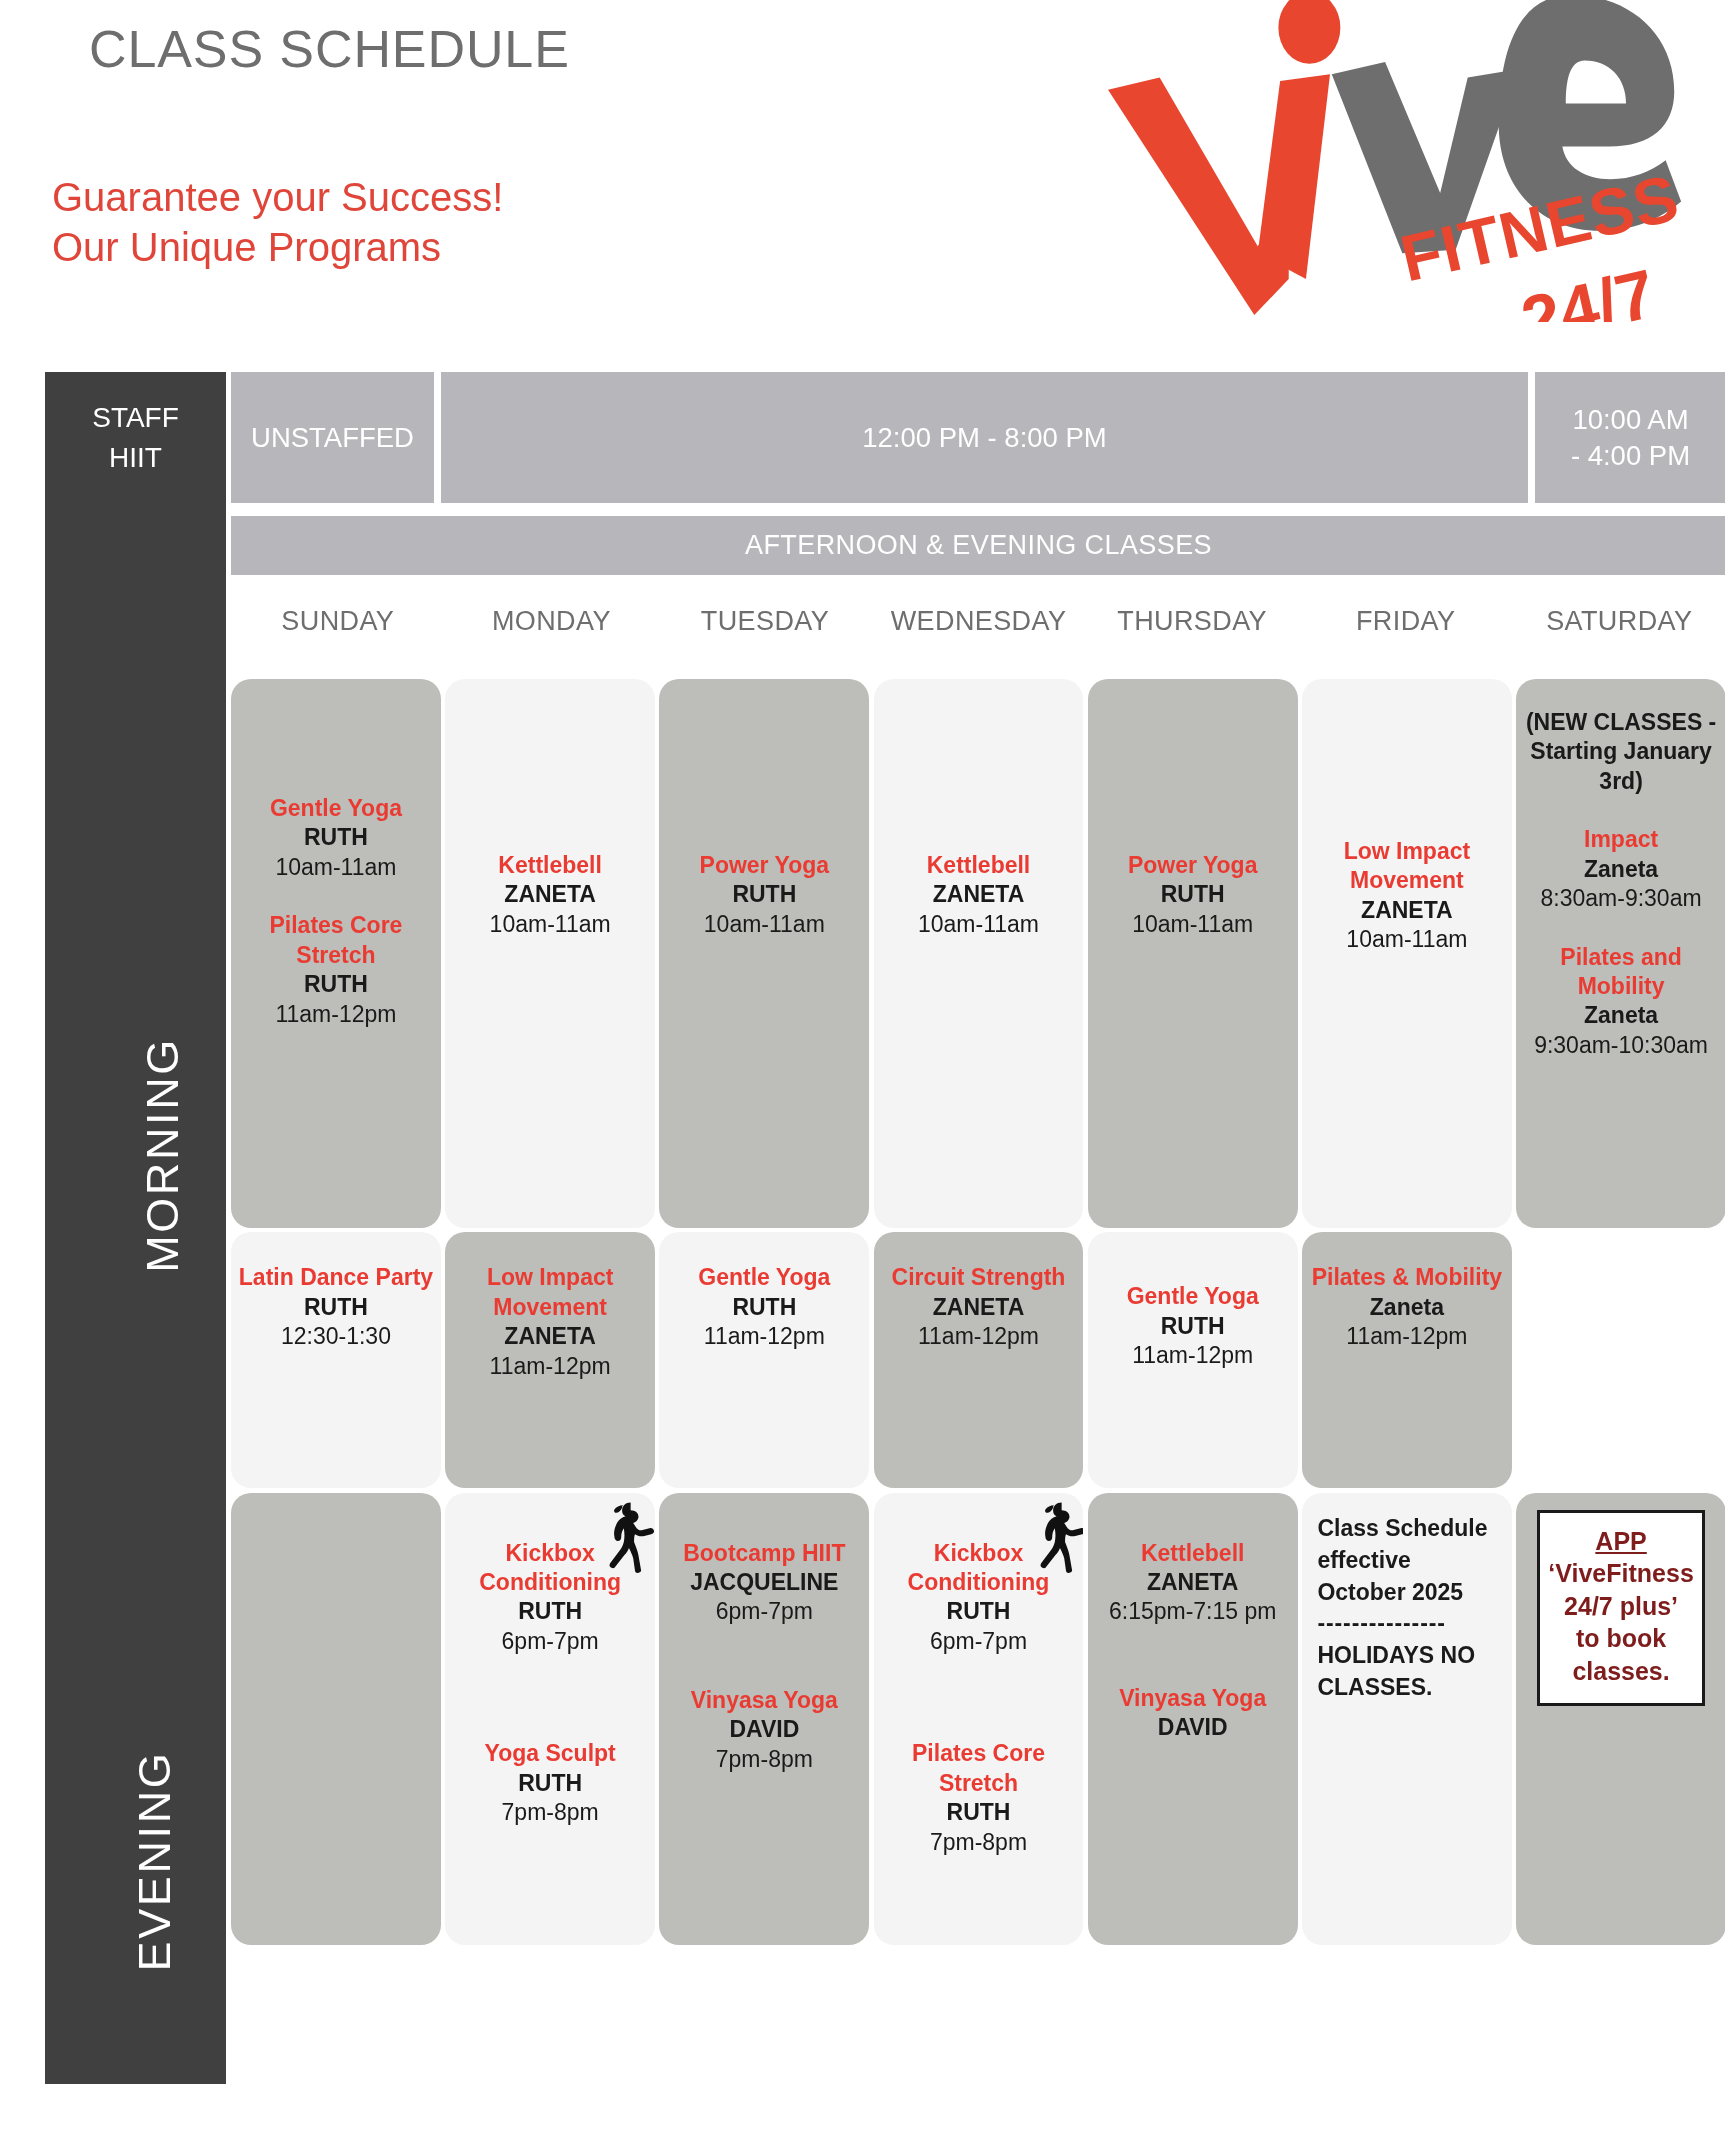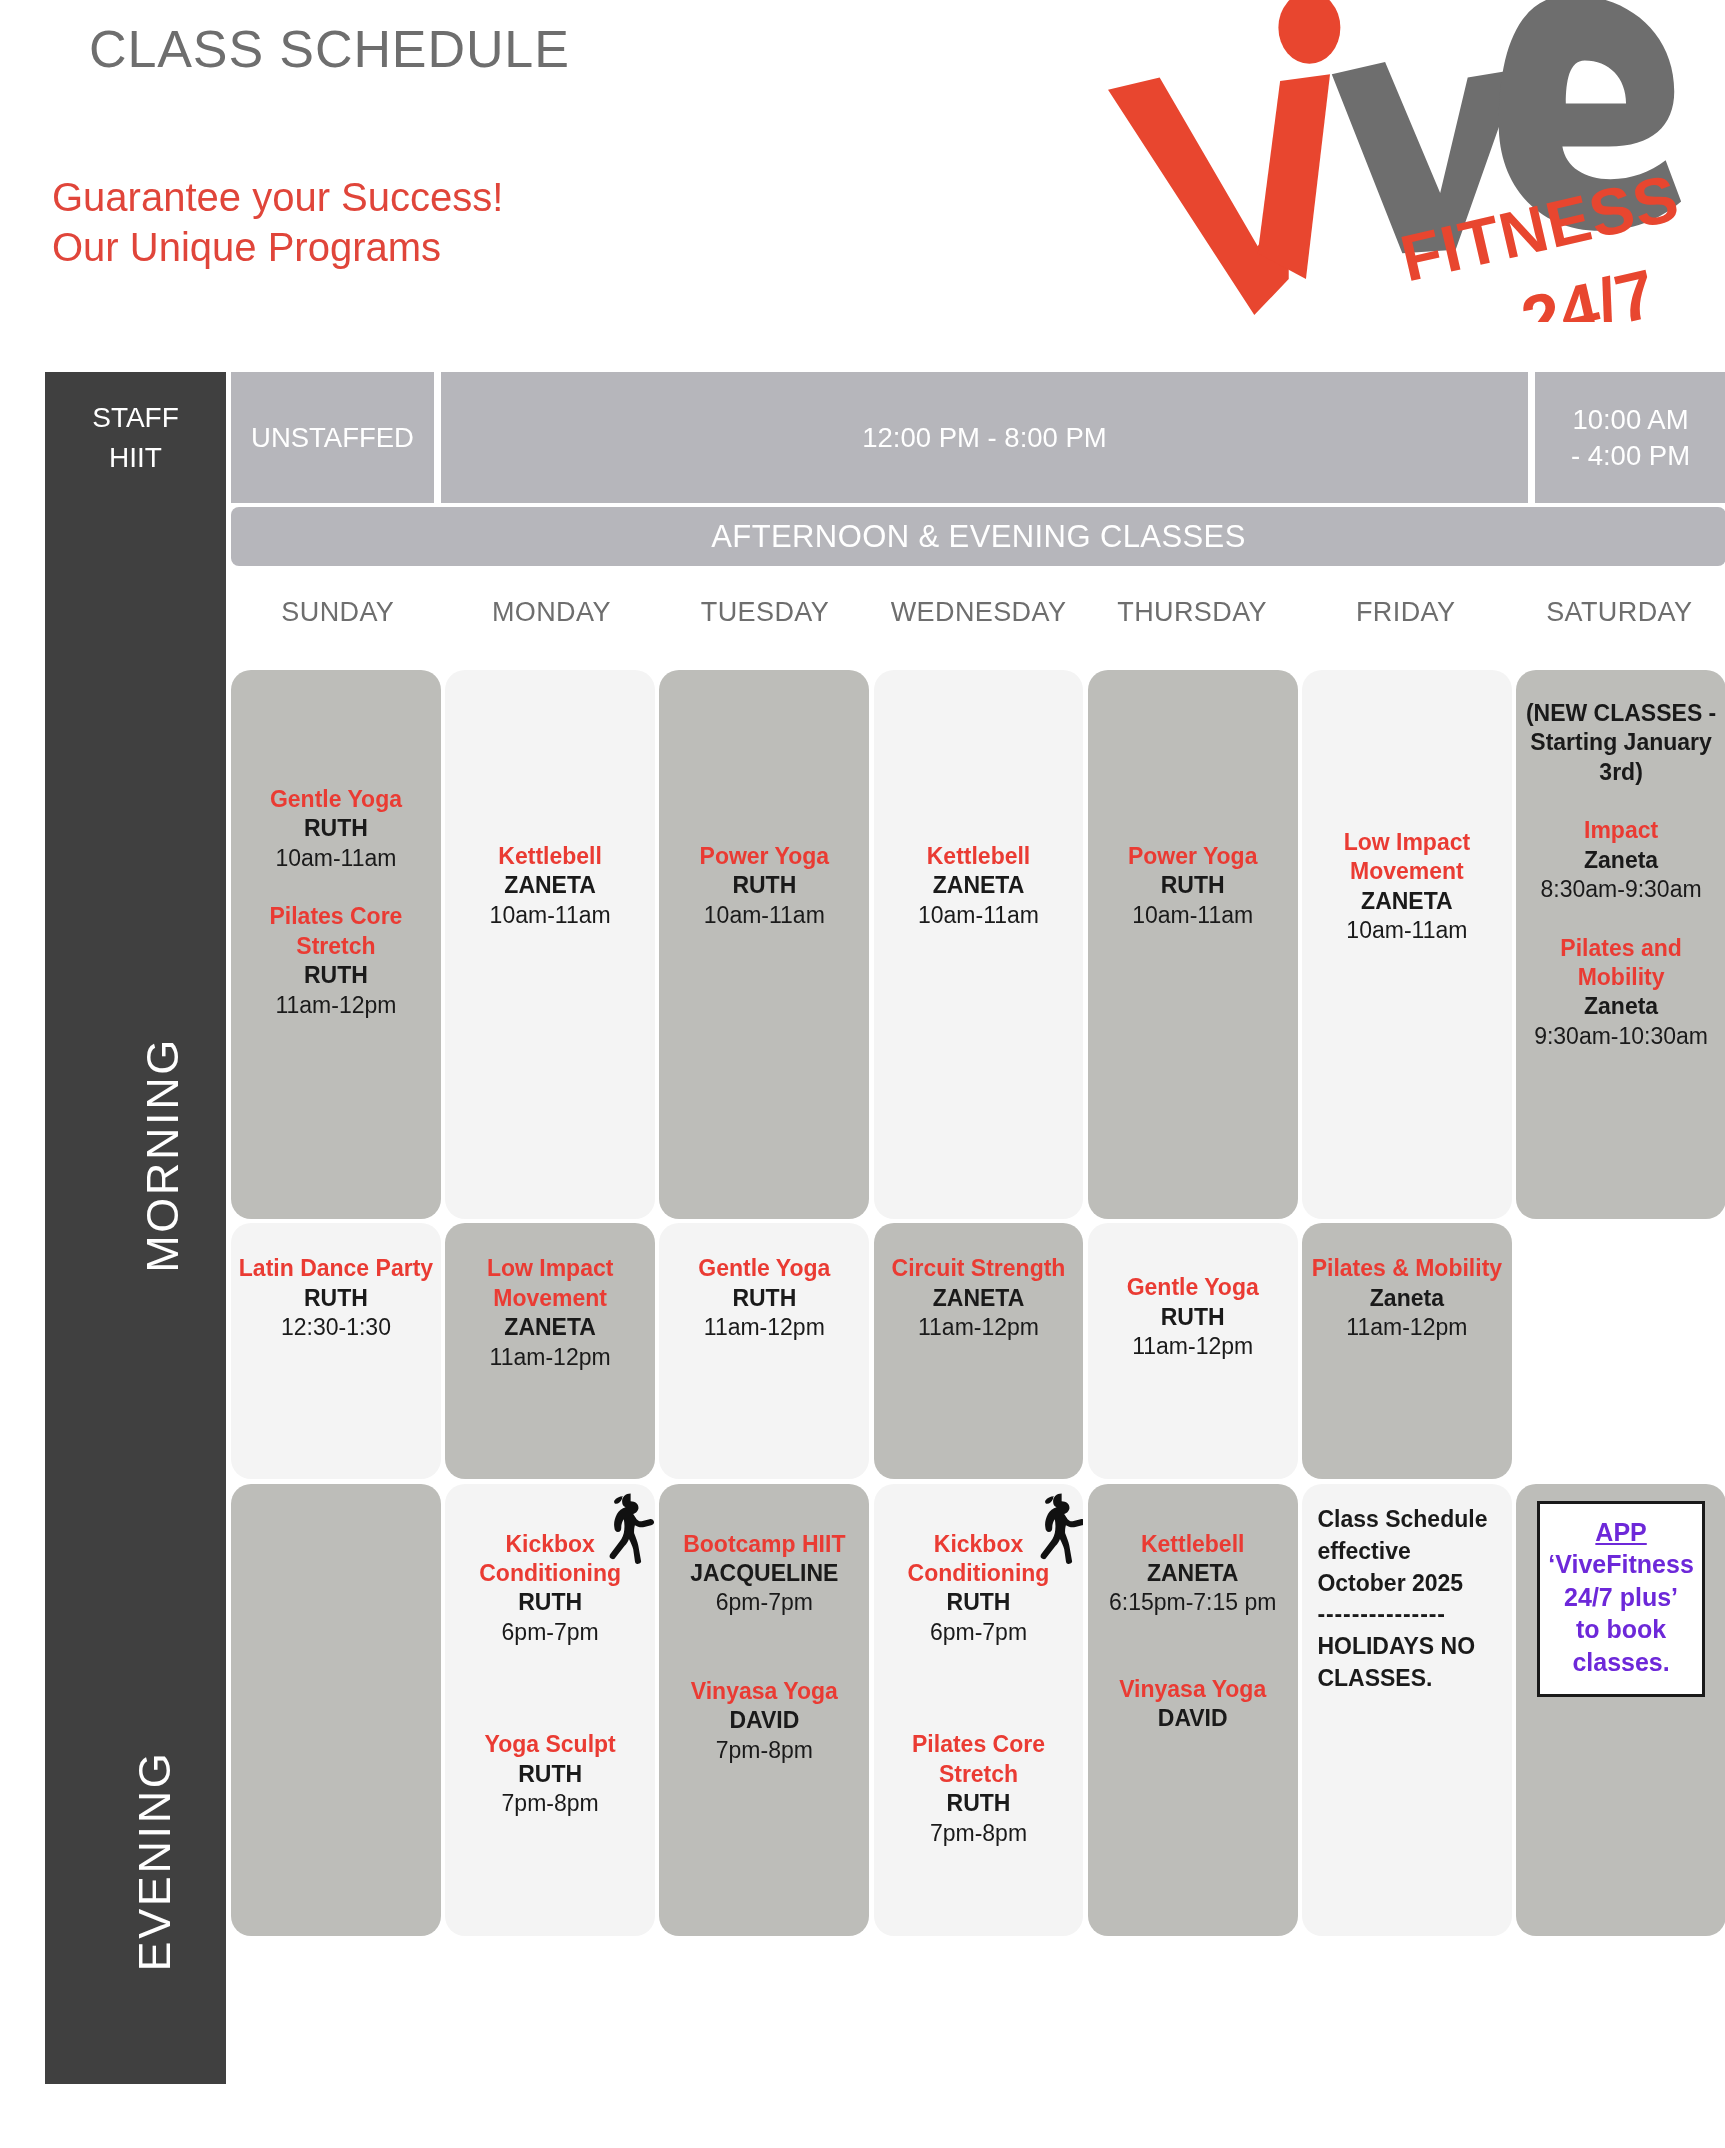--- a/index.html
+++ b/index.html
@@ -57,24 +57,24 @@
     background: #b6b6bb; color: #ffffff;
     display: flex; align-items: center; justify-content: center;
     text-align: center; font-size: 27.5px; line-height: 1.3;
     font-weight: 400;
   }
   .hdr-unstaffed { width: 203px; }
   .hdr-mid { flex: 1; }
   .hdr-sat { width: 191px; padding: 0 6.9px; }
 
   .hdr-row2 {
-    margin-top: 4px; height: 59px;
+    margin-top: 13px; height: 59px;
     background: #b6b6bb; color: #ffffff;
     display: flex; align-items: center; justify-content: center;
-    font-size: 31px; letter-spacing: 0.4px; border-radius: 8px;
+    font-size: 27px; letter-spacing: 0.4px;
   }
 
   .hdr-days {
     margin-top: 3.4px; height: 86px;
     display: flex; align-items: center;
   }
   .day {
     flex: 1; text-align: center;
     color: #6e6e6e; font-size: 27px; letter-spacing: 0.4px;
   }
@@ -104,21 +104,21 @@
   .blk { margin-bottom: 0; }
   .gap { height: 29px; }
 
   .note { text-align: left; font-weight: bold; font-size: 23px; line-height: 1.38; padding: 8.6px 3.4px 0 8.6px; }
   .note .dash { letter-spacing: 0.9px; }
 
   .appbox {
     border: 3.4px solid #1a1a1a; background: #ffffff;
     margin: 5.2px 13.8px 0 13.8px; padding: 12px 6.9px 15.5px;
     text-align: center; font-weight: bold; font-size: 25px; line-height: 1.3;
-    color: #6d28d9;
+    color: #7f1d1d;
   }
   .appbox .u { text-decoration: underline; }
 
   .kicker { position: absolute; width: 53px; height: 79px; pointer-events: none; }
   .kicker svg { width: 100%; height: 100%; }
   .k-mon { left: 160px; top: 6.9px; }
   .k-wed { left: 162px; top: 6.9px; }
 </style>
 </head>
 <body>

